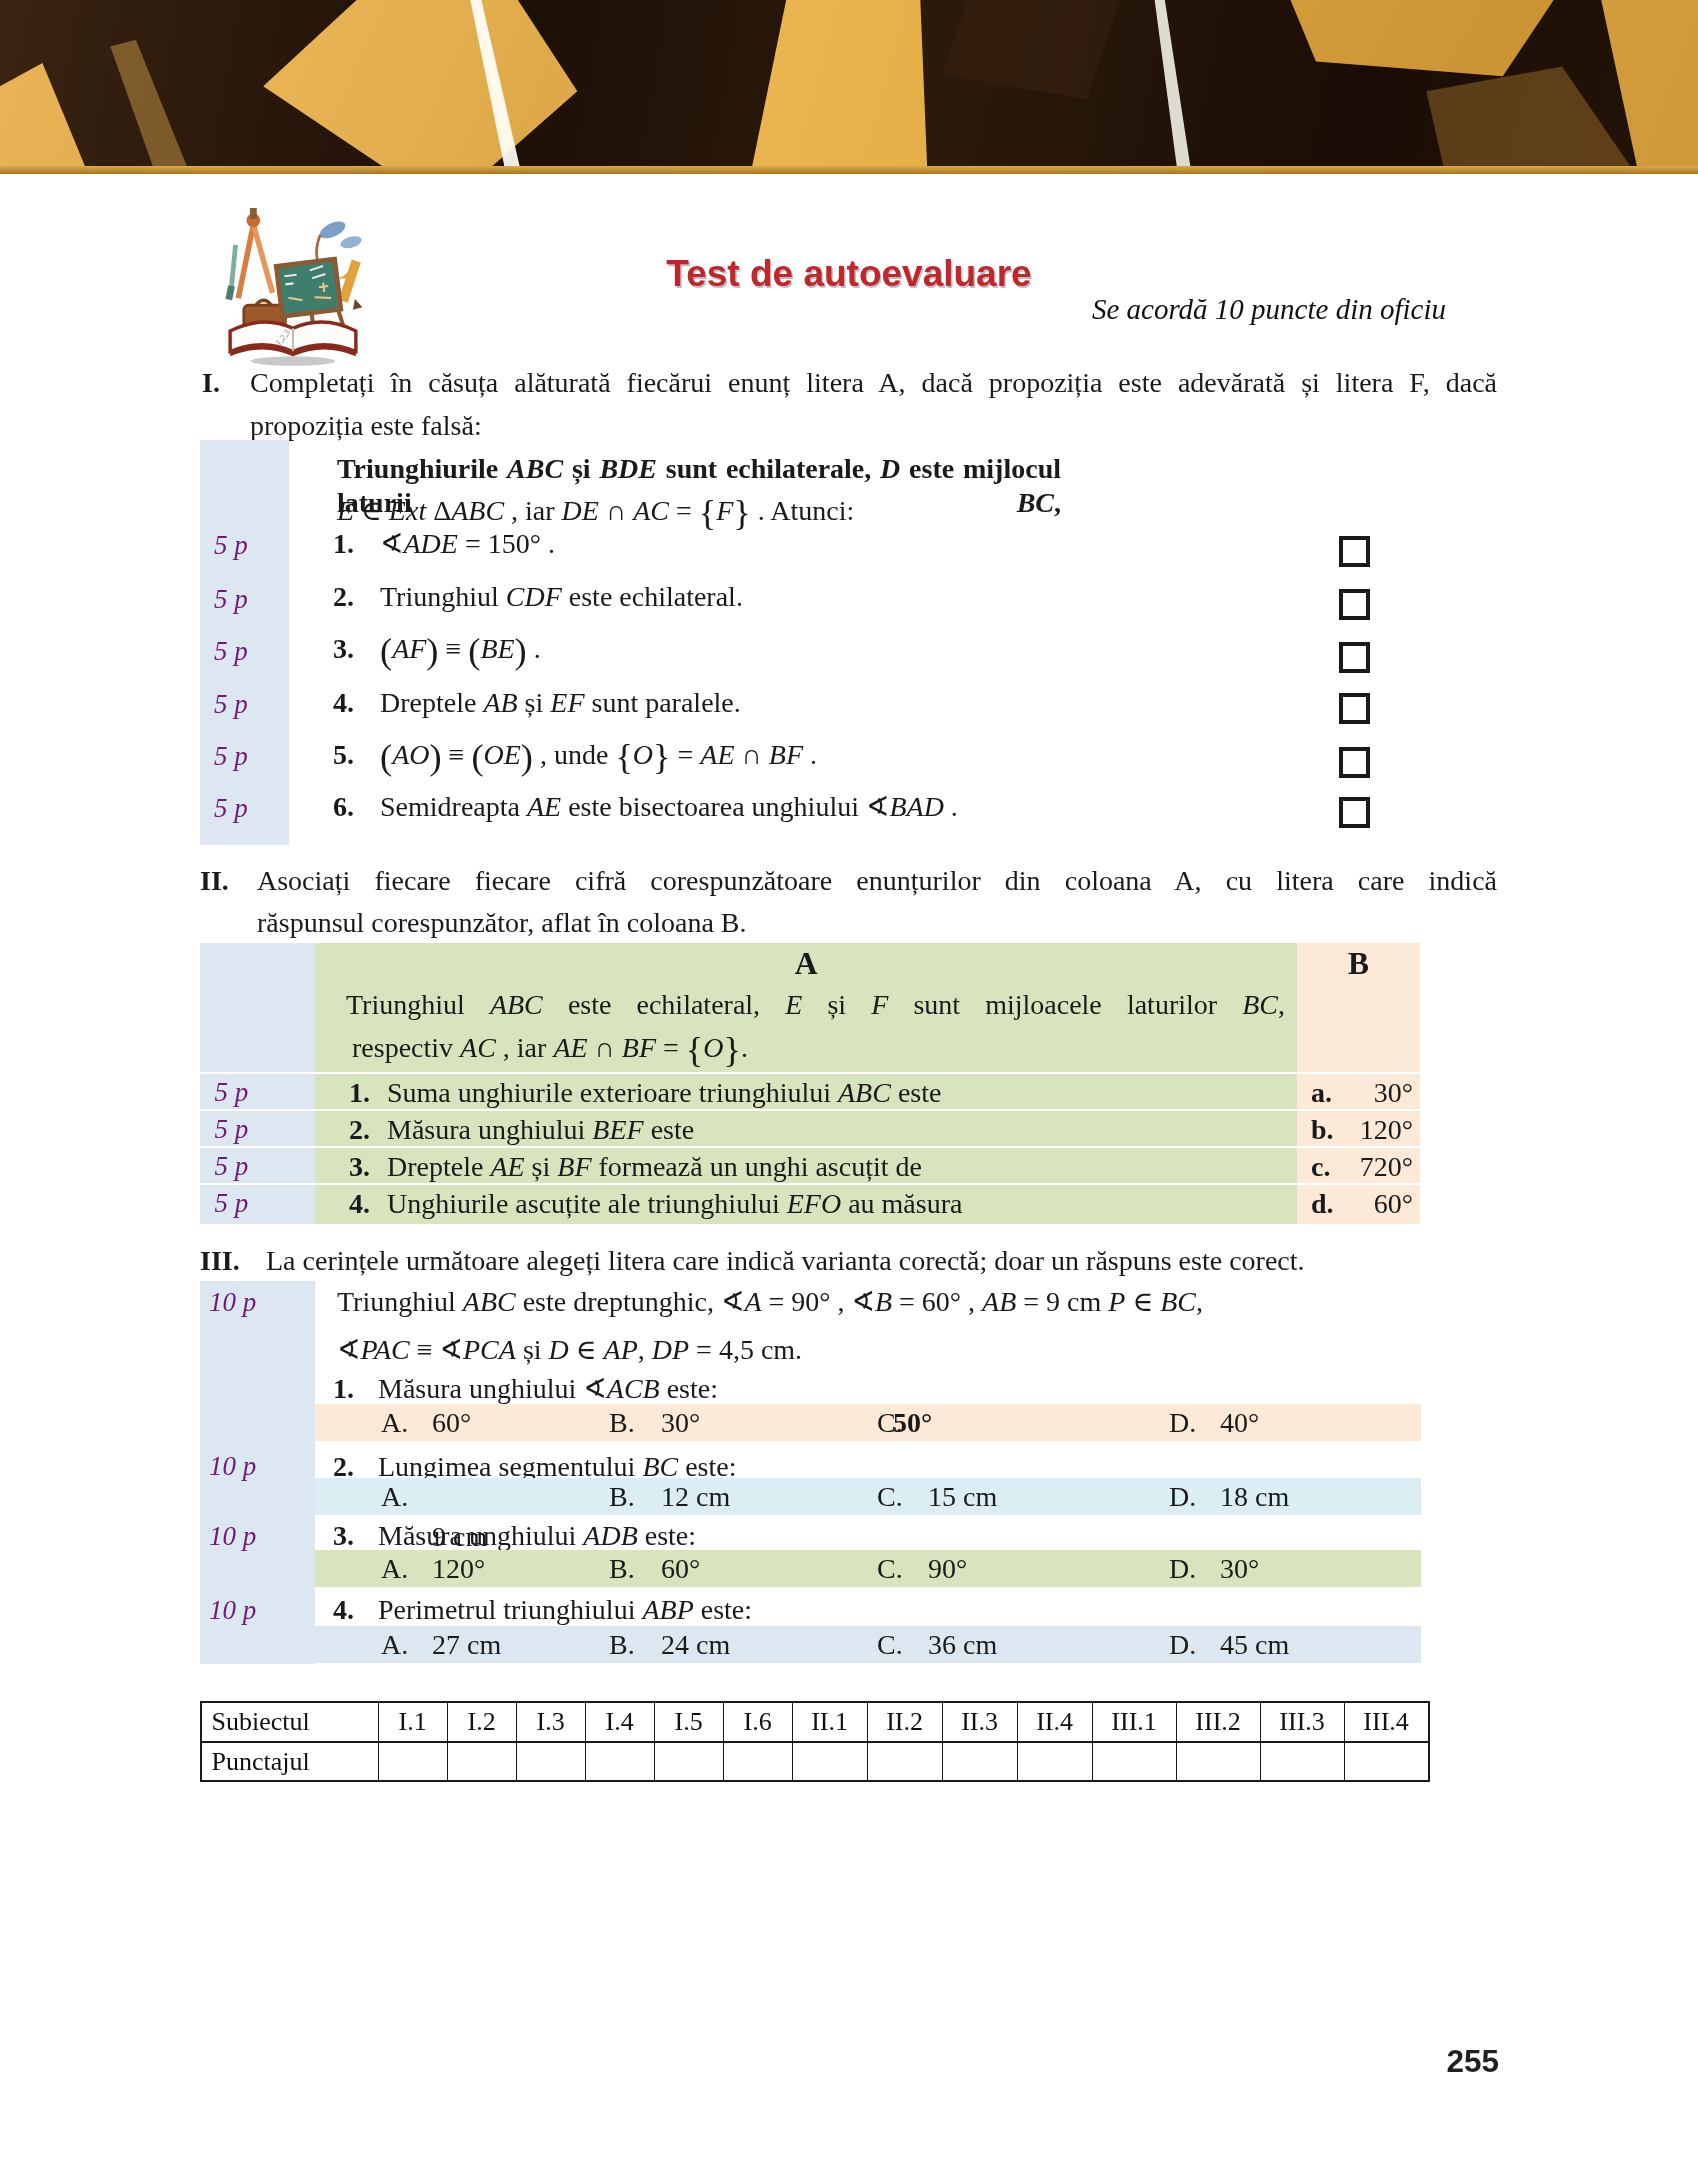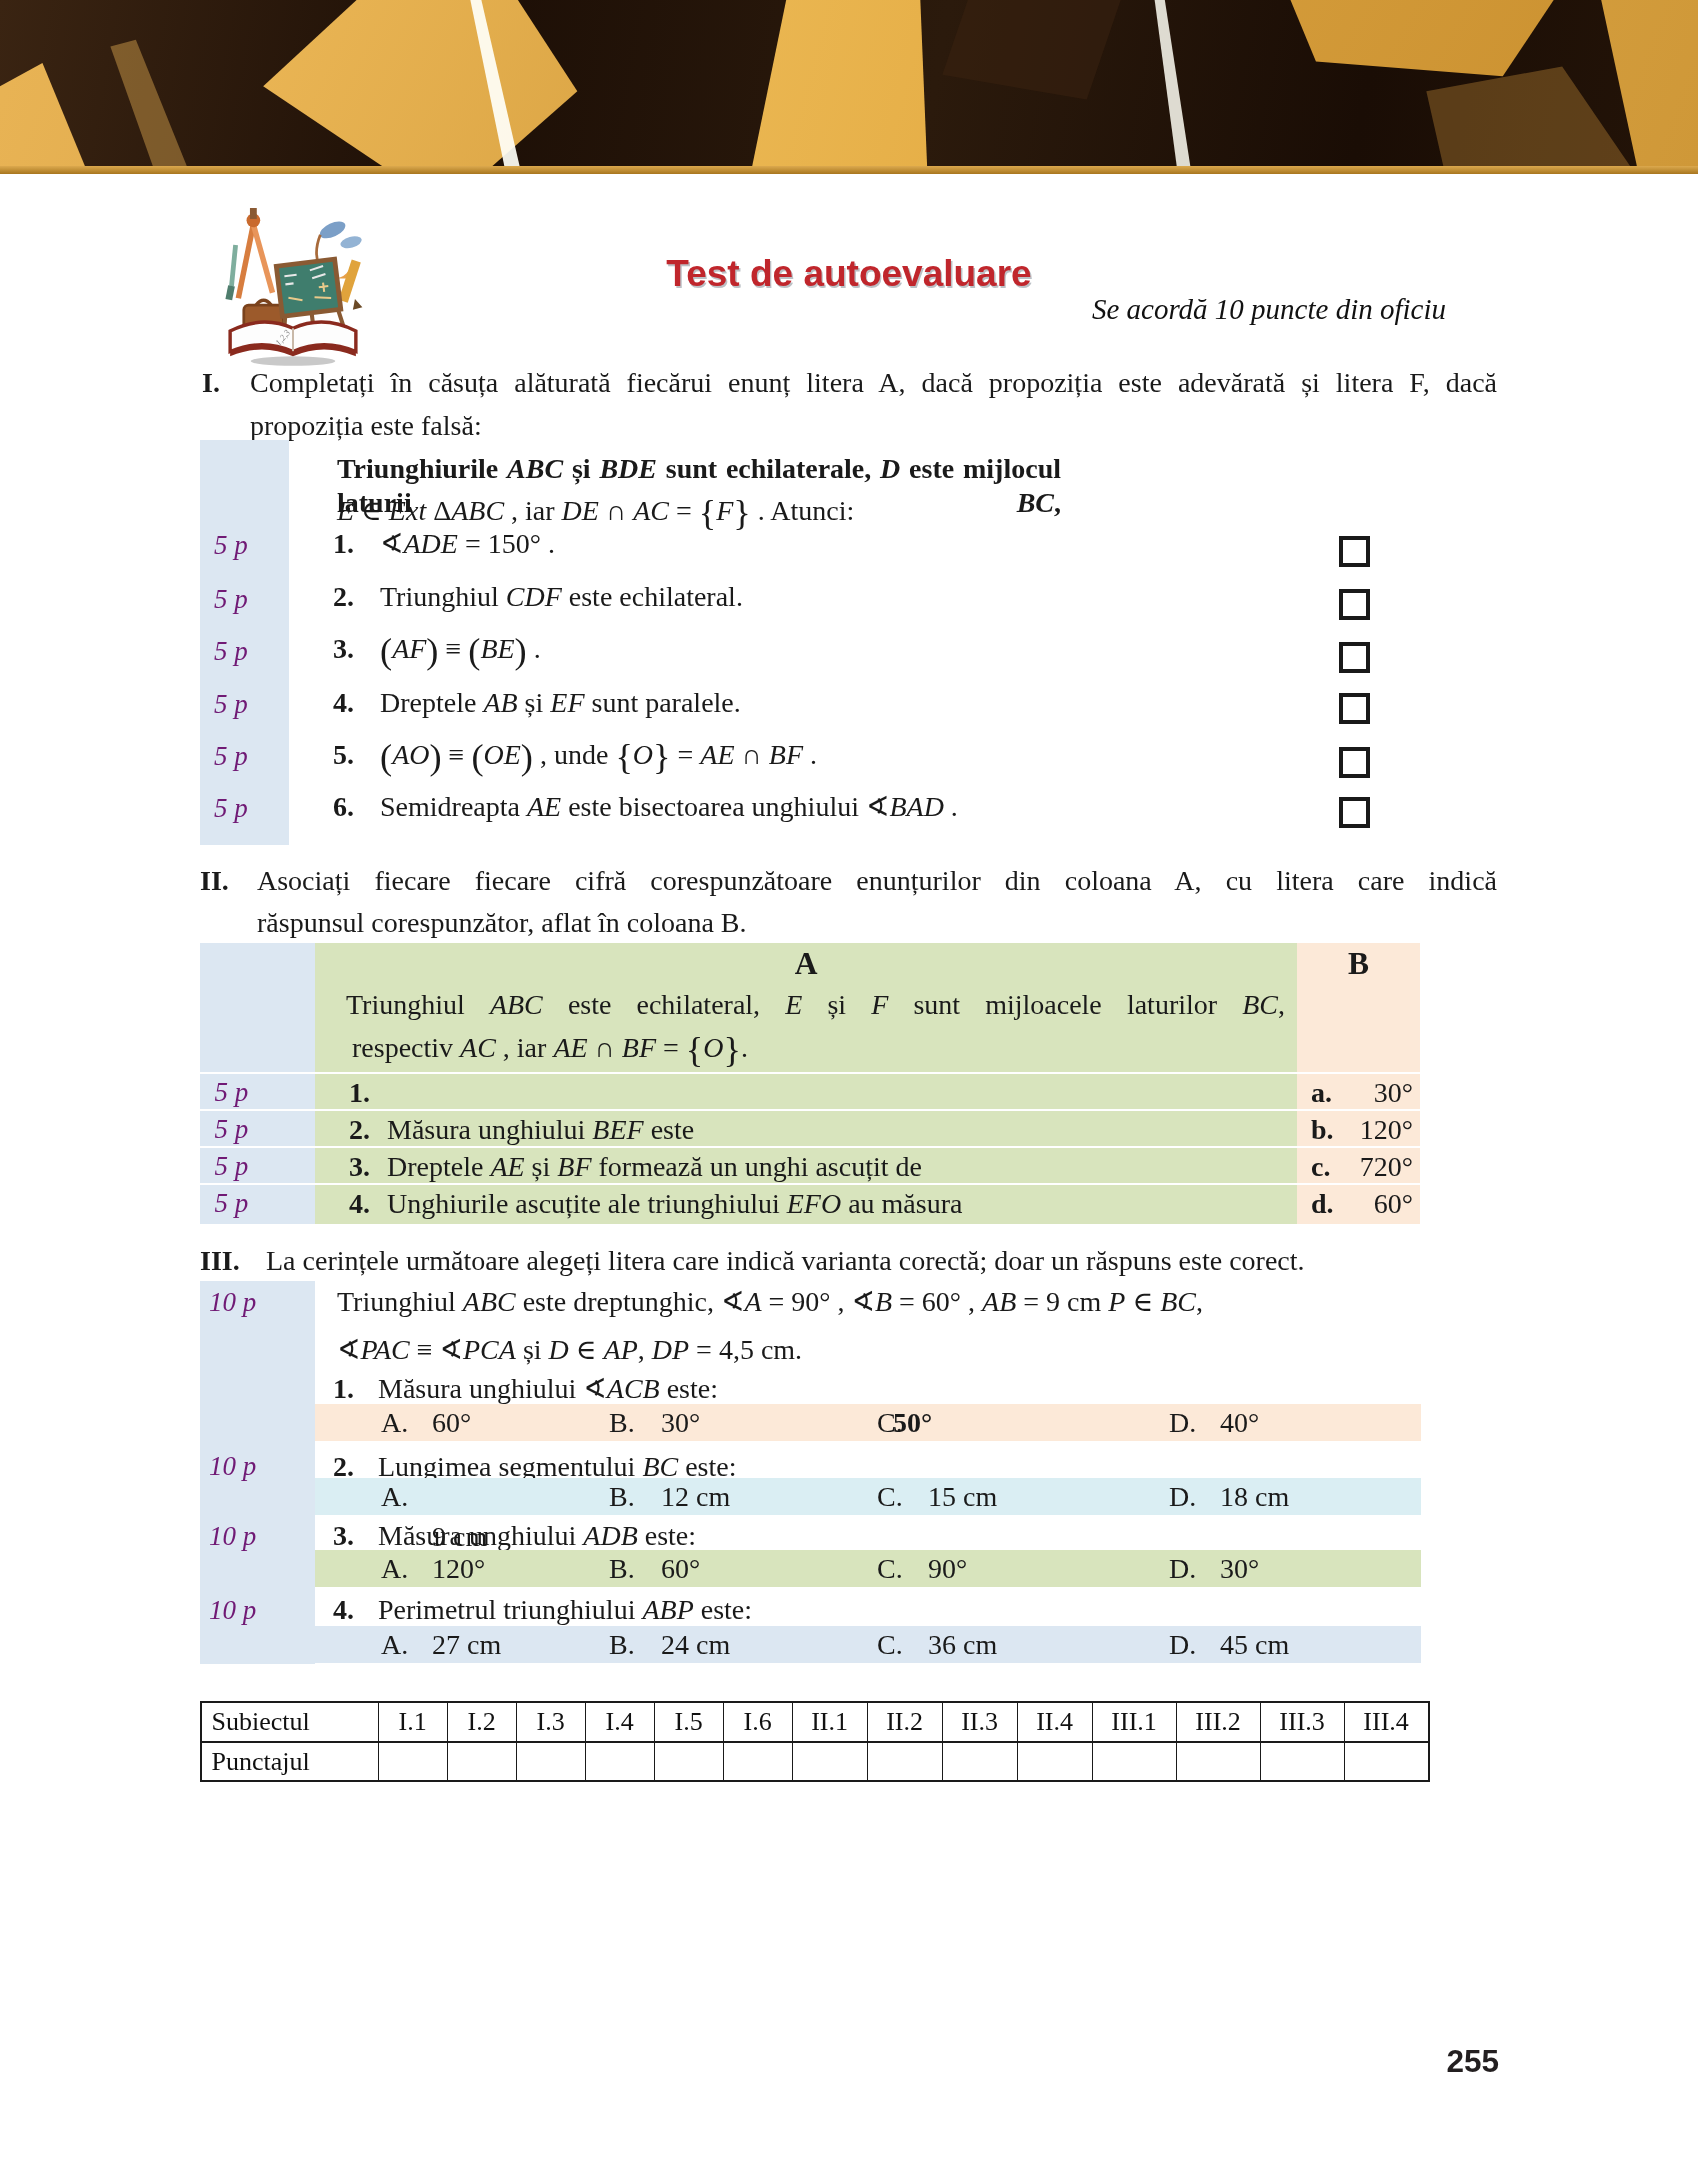--- a/index.html
+++ b/index.html
@@ -167,20 +167,21 @@
   <div class="abs t just" style="left:146px;top:45px;width:939px;">Triunghiul <i>ABC</i> este echilateral, <i>E</i> și <i>F</i> sunt mijloacele laturilor <i>BC</i>,</div>
   <div class="abs t" style="left:152px;top:88px;">respectiv <i>AC</i> , iar <i>AE</i> ∩ <i>BF</i> = <span class="tl">{</span><i>O</i><span class="tl">}</span>.</div>
 
   <div class="hairline" style="top:129px;"></div>
   <div class="hairline" style="top:166px;"></div>
   <div class="hairline" style="top:203px;"></div>
   <div class="hairline" style="top:240px;"></div>
 
   <div class="abs pts" style="left:14.4px;top:134px;">5 p</div>
   <div class="abs t num" style="left:149px;top:133px;">1.</div>
+  <div class="abs t" style="left:187px;top:133px;">Suma unghiurile exterioare triunghiului <i>ABC</i> este</div>
   <div class="abs t num" style="left:1111px;top:133px;">a.</div>
   <div class="abs t" style="left:1131px;top:133px;width:82px;text-align:right;">30°</div>
 
   <div class="abs pts" style="left:14.4px;top:171px;">5 p</div>
   <div class="abs t num" style="left:149px;top:170px;">2.</div>
   <div class="abs t" style="left:187px;top:170px;">Măsura unghiului  <i>BEF</i> este</div>
   <div class="abs t num" style="left:1111px;top:170px;">b.</div>
   <div class="abs t" style="left:1131px;top:170px;width:82px;text-align:right;">120°</div>
 
   <div class="abs pts" style="left:14.4px;top:208px;">5 p</div>

